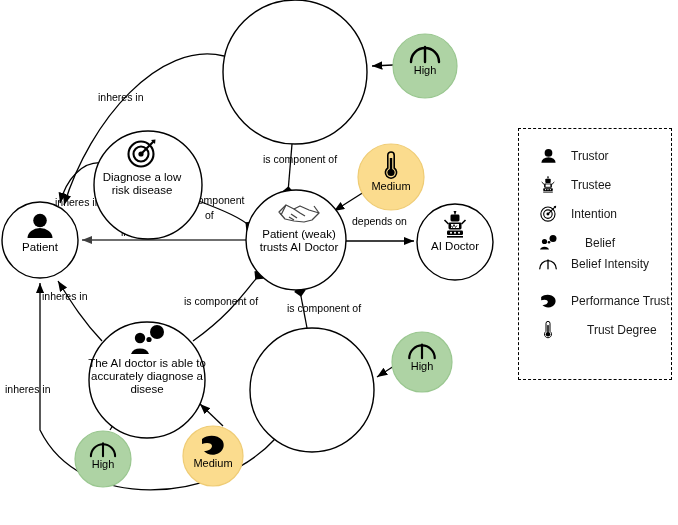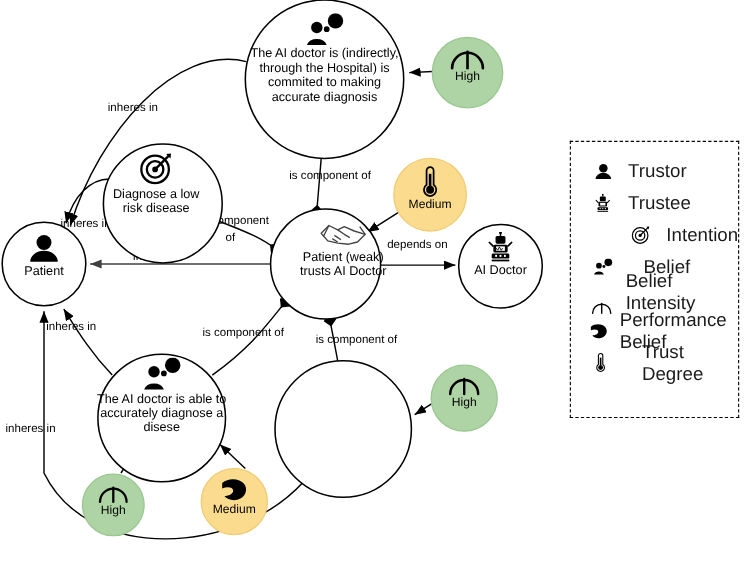--- a/index.html
+++ b/index.html
@@ -3,21 +3,21 @@
 <meta charset="utf-8">
 <style>
   html,body{margin:0;padding:0;background:#ffffff;}
   body{width:678px;height:525px;position:relative;overflow:hidden;
        font-family:"Liberation Sans","DejaVu Sans",sans-serif;color:#111;}
   #stage{position:absolute;left:0;top:0;width:678px;height:525px;}
   svg.layer{position:absolute;left:0;top:0;width:678px;height:525px;}
   .node-label{font-size:11.5px;line-height:13.2px;text-align:center;color:#000;}
   .badge-label{font-size:11px;color:#000;}
   .edge-label{font-size:10.5px;fill:#000;font-family:"Liberation Sans","DejaVu Sans",sans-serif;}
-  .legend-text{font-size:17px;color:#1a1a1a;}
+  .legend-text{font-size:12px;color:#1a1a1a;}
   .legend-box{position:absolute;border:1.6px dashed #000;background:#fff;}
   .ico{display:block;}
 </style>
 </head>
 <body>
 
 <div id="stage">
 
   <svg class="layer" viewBox="0 0 678 525">
     <defs>
@@ -89,46 +89,35 @@
     <circle cx="147" cy="380" r="58" fill="#fff" stroke="#000" stroke-width="1.4"></circle>
     <circle cx="312" cy="390" r="62" fill="#fff" stroke="#000" stroke-width="1.4"></circle>
 
     <circle cx="425" cy="66" r="32" fill="#AED3A4" stroke="#9AC790" stroke-width="1.2"></circle>
     <circle cx="391" cy="177" r="33" fill="#FBDC8E" stroke="#EFCC75" stroke-width="1.2"></circle>
     <circle cx="422" cy="362" r="30" fill="#AED3A4" stroke="#9AC790" stroke-width="1.2"></circle>
     <circle cx="103" cy="459" r="28" fill="#AED3A4" stroke="#9AC790" stroke-width="1.2"></circle>
     <circle cx="213" cy="456" r="30" fill="#FBDC8E" stroke="#EFCC75" stroke-width="1.2"></circle>
   </svg>
 
-  <div style="position:absolute;left:223px;top:12px;width:144px;height:122px;">
-    <div style="display:flex;justify-content:center;">
-      <svg class="ico" width="40" height="30" viewBox="0 0 40 30">
-        <circle cx="30" cy="7" r="7" fill="#000"></circle>
-          <circle cx="22" cy="14.5" r="2.6" fill="#000"></circle>
-        <circle cx="13" cy="13" r="5.2" fill="#000"></circle>
-        <path d="M4 29 a9.5 8 0 0 1 18 0 z" fill="#000"></path>
-      </svg>
-    </div>
-    <div class="node-label" style="margin-top:1px;">The AI doctor is (indirectly, through the Hospital) is commited to making accurate diagnosis</div>
-  </div>
 
   <div style="position:absolute;left:96px;top:138px;width:92px;height:90px;">
     <div style="display:flex;justify-content:center;">
       <svg class="ico" width="30" height="30" viewBox="0 0 30 30">
         <circle cx="14" cy="16" r="12.5" fill="none" stroke="#000" stroke-width="2.1"></circle>
         <circle cx="14" cy="16" r="7.5" fill="none" stroke="#000" stroke-width="2.1"></circle>
         <circle cx="14" cy="16" r="2.6" fill="#000"></circle>
         <path d="M14 16 L27 3" stroke="#000" stroke-width="2.1"></path>
         <path d="M24 2 L28.5 1.5 L28 6 z" fill="#000"></path>
       </svg>
     </div>
     <div class="node-label" style="margin-top:3px;">Diagnose a low risk disease</div>
   </div>
 
-  <div style="position:absolute;left:262px;top:201px;width:100px;height:88px;">
+  <div style="position:absolute;left:249px;top:201px;width:100px;height:88px;">
     <div style="display:flex;justify-content:center;">
       <svg class="ico" width="46" height="24" viewBox="0 0 46 24">
         <g fill="none" stroke="#444" stroke-width="1.25" stroke-linejoin="round">
           <path d="M3 11 L10 4 L18 8 L24 5 L33 9 L43 12 L36 19 L28 21 L18 20 L9 18 z"></path>
           <path d="M18 8 L24 12 L29 15"></path>
             <path d="M15 13 L21 17"></path>
             <path d="M13 16 L18 19"></path>
           <path d="M10 4 L5 14"></path>
             <path d="M43 12 L38 5"></path>
         </g>
@@ -252,21 +241,21 @@
               <rect x="7" y="19.5" width="16" height="4.5" rx="1.2" fill="#000"></rect>
               <circle cx="11" cy="21.7" r="1" fill="#fff"></circle>
               <circle cx="15" cy="21.7" r="1" fill="#fff"></circle>
               <circle cx="19" cy="21.7" r="1" fill="#fff"></circle>
               <path d="M8.5 13 L4.5 9 M21.5 13 L25.5 9" stroke="#000" stroke-width="1.6"></path>
               <rect x="7" y="25" width="16" height="1.6" fill="#000"></rect>
             </svg>
           </span>
     <span class="legend-text" style="margin-left:8px;">Trustee</span>
   </div>
-        <div style="display:flex;align-items:center;height:29px;justify-content:flex-end;">
+        <div style="display:flex;align-items:center;height:29px;">
     <span style="width:30px;display:flex;justify-content:center;align-items:center;">
             <svg width="17" height="17" viewBox="0 0 30 30">
               <circle cx="14" cy="16" r="12.5" fill="none" stroke="#000" stroke-width="2"></circle>
               <circle cx="14" cy="16" r="7.5" fill="none" stroke="#000" stroke-width="2"></circle>
               <circle cx="14" cy="16" r="2.6" fill="#000"></circle>
               <path d="M14 16 L27 3" stroke="#000" stroke-width="2"></path>
               <path d="M24 2 L28.5 1.5 L28 6 z" fill="#000"></path>
             </svg>
           </span>
     <span class="legend-text" style="margin-left:8px;">Intention</span>
@@ -275,36 +264,36 @@
     <span style="width:30px;display:flex;justify-content:center;align-items:center;">
             <svg width="20" height="15" viewBox="0 0 40 30">
               <circle cx="30" cy="7" r="7" fill="#000"></circle>
               <circle cx="22" cy="14.5" r="2.6" fill="#000"></circle>
               <circle cx="13" cy="13" r="5.2" fill="#000"></circle>
               <path d="M4 29 a9.5 8 0 0 1 18 0 z" fill="#000"></path>
             </svg>
           </span>
     <span class="legend-text" style="margin-left:8px;">Belief</span>
   </div>
-        <div style="display:flex;align-items:flex-end;height:29px;">
+        <div style="display:flex;align-items:flex-start;height:29px;">
     <span style="width:30px;display:flex;justify-content:center;align-items:center;">
             <svg width="20" height="13" viewBox="0 0 34 22">
               <path d="M3 20 A14 14 0 0 1 31 20" fill="none" stroke="#000" stroke-width="2.2" stroke-linecap="round"></path>
               <path d="M17 20 L17 5" stroke="#000" stroke-width="2.2" stroke-linecap="round"></path>
             </svg>
           </span>
     <span class="legend-text" style="margin-left:8px;">Belief Intensity</span>
   </div>
         <div style="display:flex;align-items:center;height:29px;">
     <span style="width:30px;display:flex;justify-content:center;align-items:center;">
             <svg width="19" height="16" viewBox="0 0 28 24">
               <path d="M3 6 C9 1 19 2 23 7 C26 11 25 17 20 20 C15 23 8 22 5 18 C9 18 13 16 13 13 C13 10 8 9 3 11 z" fill="#000"></path>
             </svg>
           </span>
-    <span class="legend-text" style="margin-left:8px;">Performance Belief</span>
+    <span class="legend-text" style="margin-left:8px;">Performance Trust</span>
   </div>
         <div style="display:flex;align-items:center;height:29px;">
     <span style="width:30px;display:flex;justify-content:center;align-items:center;">
             <svg width="10" height="19" viewBox="0 0 16 30">
               <path d="M8 2 a3.2 3.2 0 0 1 3.2 3.2 L11.2 18 a5.6 5.6 0 1 1 -6.4 0 L4.8 5.2 A3.2 3.2 0 0 1 8 2 z" fill="none" stroke="#000" stroke-width="1.6"></path>
               <circle cx="8" cy="22.5" r="3.6" fill="#000"></circle>
               <rect x="6.8" y="8" width="2.4" height="12" fill="#000"></rect>
             </svg>
           </span>
     <span class="legend-text" style="margin-left:24px;">Trust Degree</span>

